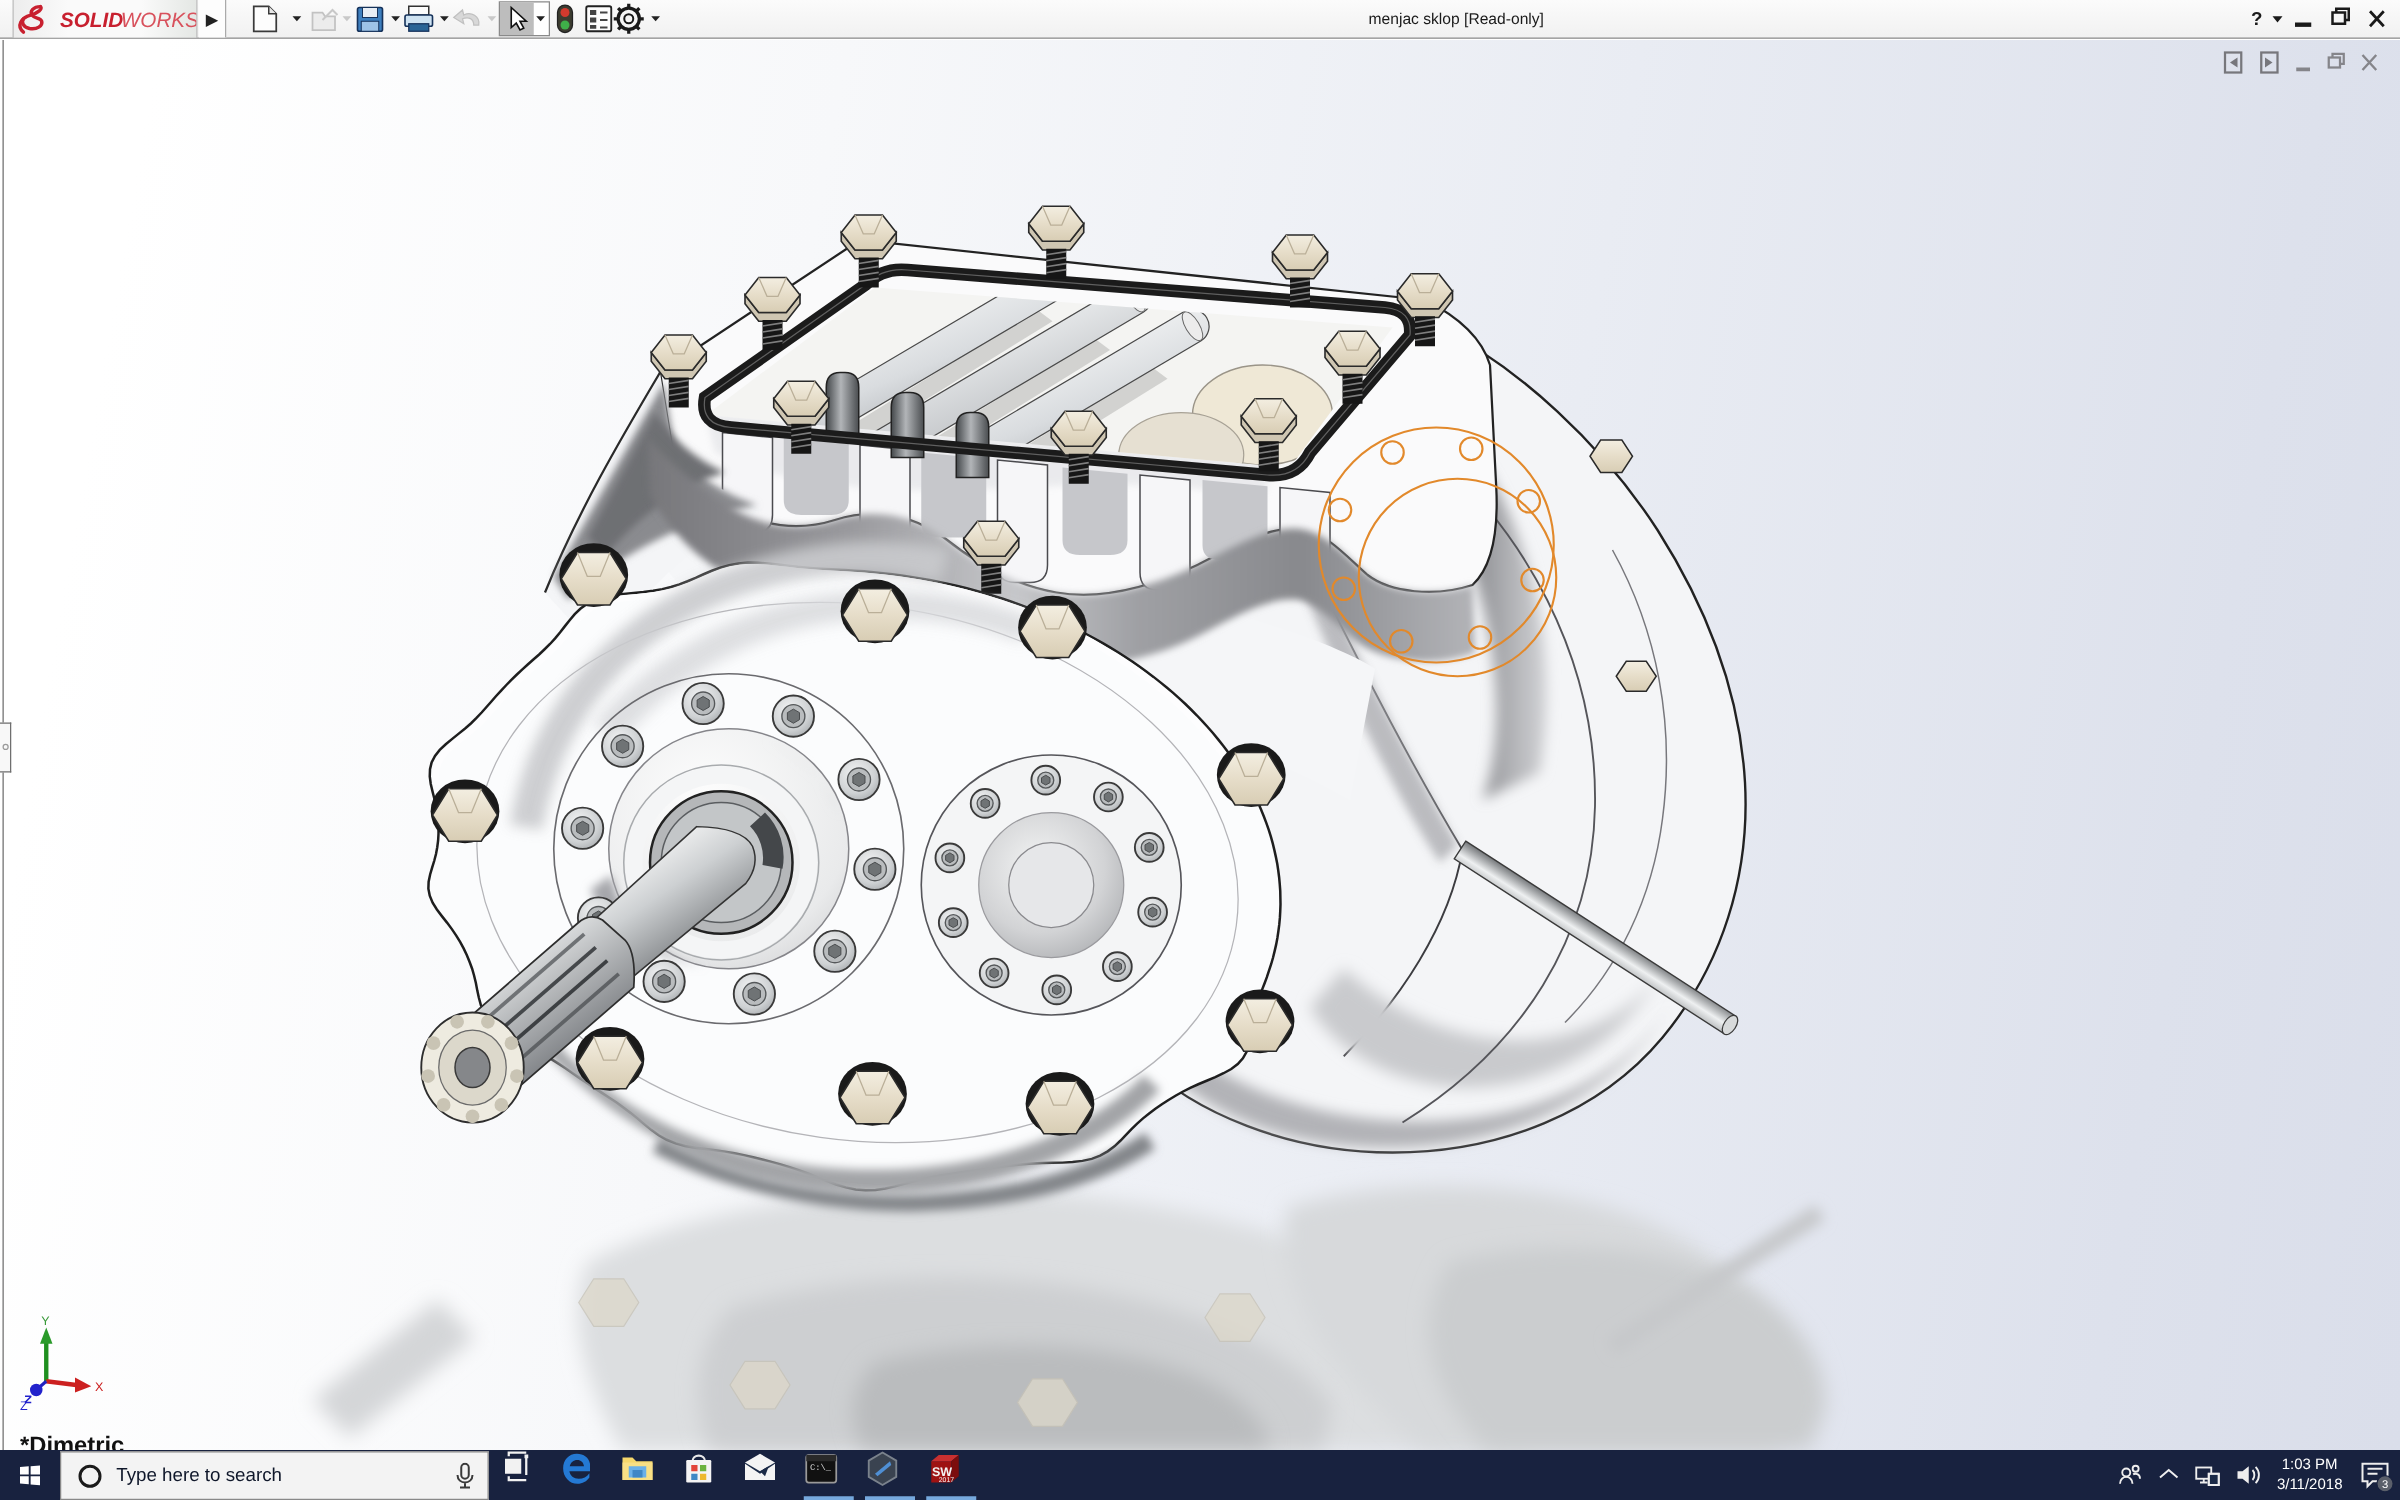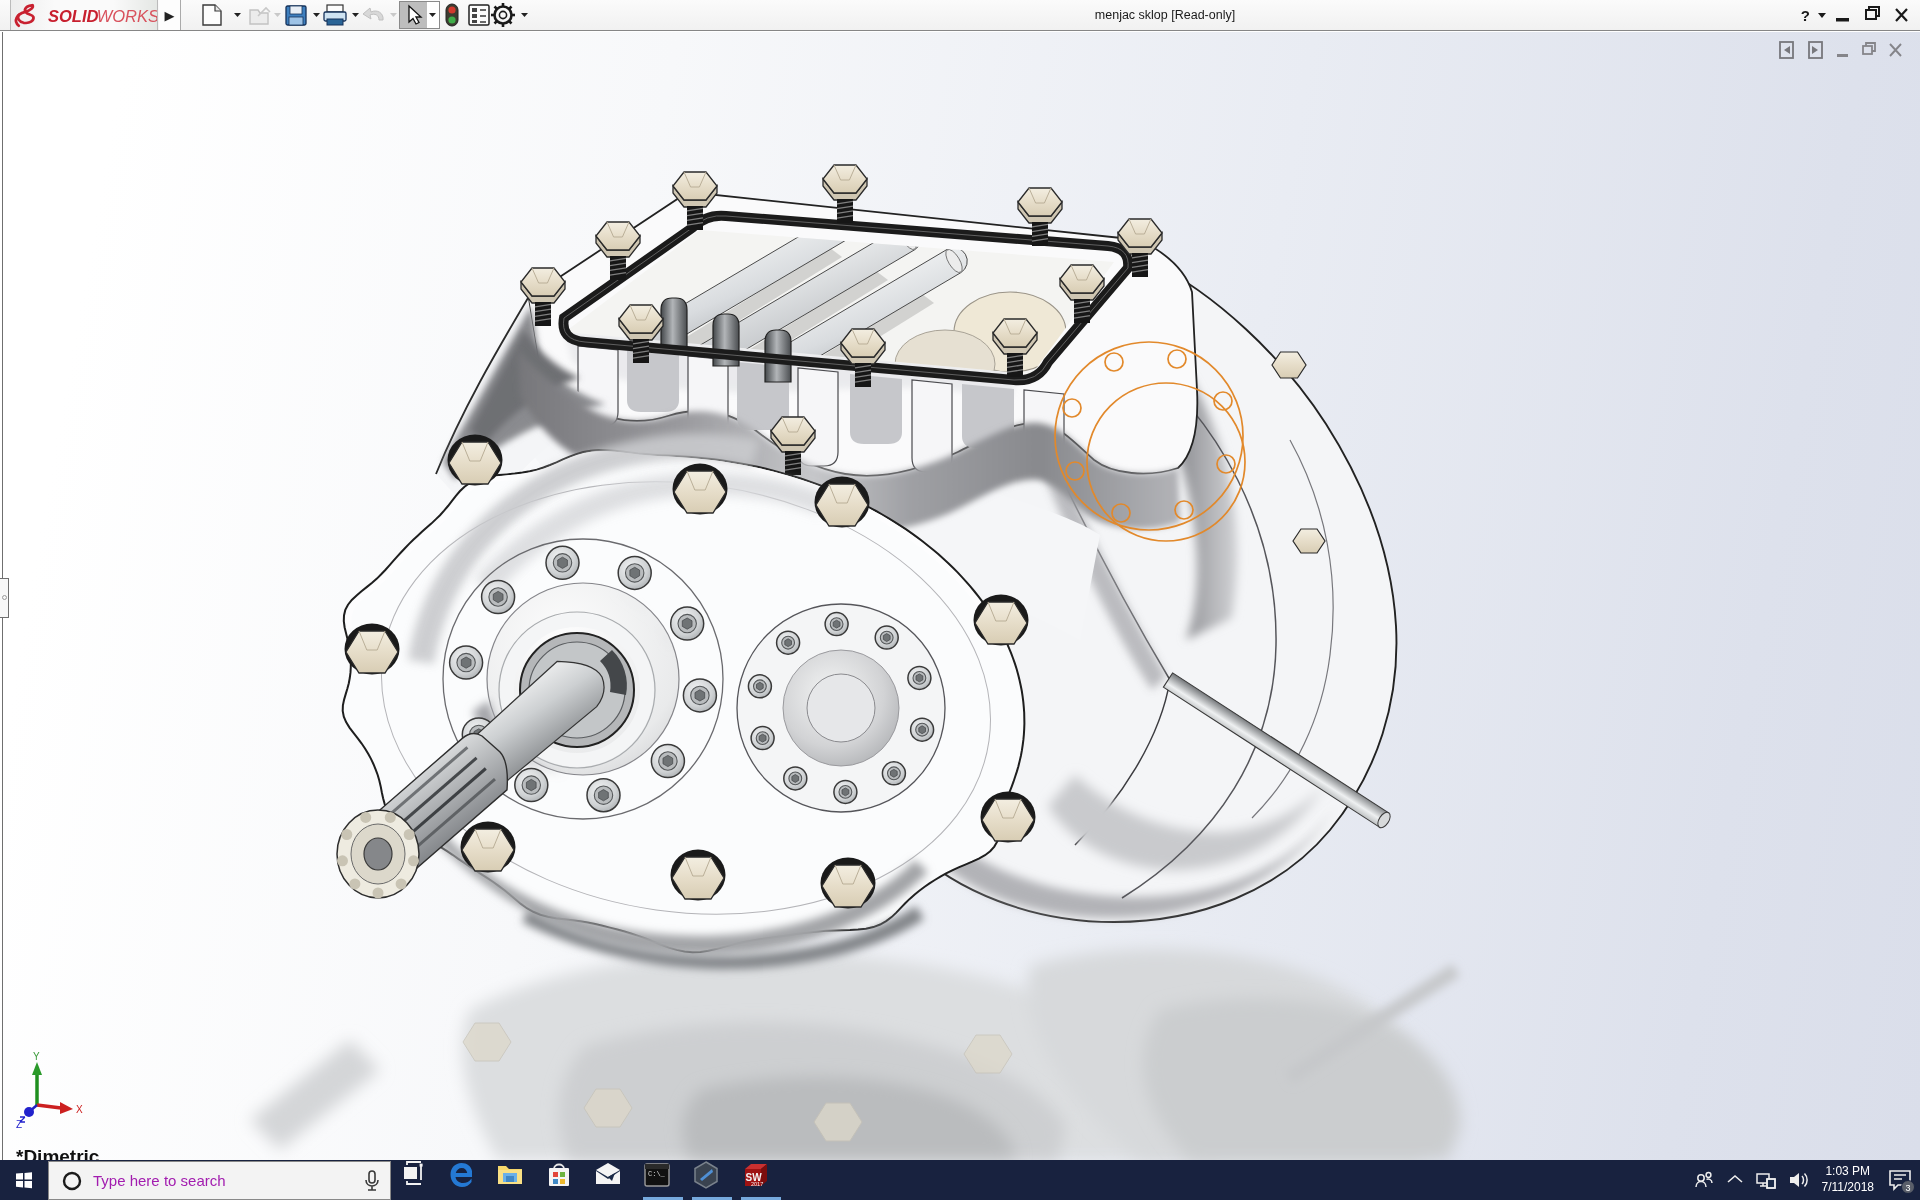--- a/index.html
+++ b/index.html
@@ -16,21 +16,21 @@
 .vtab{position:absolute;left:0;top:546px;width:9px;height:40px;background:#f8f8f8;border:1px solid #6f6f6f;border-left:none}
 .vtab .c{position:absolute;left:2px;top:16px;width:5px;height:5px;border:1px solid #9a9a9a;border-radius:50%}
 .childctl{position:absolute;right:3px;top:6px}
 .modelsvg{position:absolute;left:0;top:-32px}
 .triad{position:absolute;left:16px;top:1016px}
 .dimetric{position:absolute;left:16px;top:1114px;font-size:19px;font-weight:bold;color:#111}
 .taskbar{position:absolute;left:0;top:1160px;width:1920px;height:40px;background:#18223f}
 .startbtn{position:absolute;left:0;top:0}
 .searchbox{position:absolute;left:48px;top:1px;width:343px;height:39px;background:#f3f3f3;border:1px solid #888;display:flex;align-items:center}
 .searchbox svg{margin-left:12px}
-.searchbox span{margin-left:10px;font-size:15px;color:#a21caf;flex:1}
+.searchbox span{margin-left:10px;font-size:15px;color:#0f172a;flex:1}
 .searchbox .mic{margin-right:10px}
 .tbicons{position:absolute;left:391px;top:0;height:40px;display:flex;align-items:flex-start}
 .tbicons svg{margin:0 9.5px}
 .tbicons svg{display:block}
 .uline{position:absolute;top:37px;width:40px;height:3px;background:#76a9dd}
 .tright{position:absolute;right:4px;top:0;height:40px;display:flex;align-items:center;gap:8px}
 .clock{color:#fff;font-size:12px;text-align:center;line-height:1.3;margin:0 4px}
 </style></head>
 <body>
 <div class="viewport">
@@ -640,21 +640,21 @@
    <rect x="13" y="11" width="8" height="9" fill="#1b2a47"></rect>
           <rect x="13" y="11" width="8" height="9"></rect>
         </g>
       </svg>
   <svg width="24" height="24" viewBox="0 0 24 24">
    <path d="M4 9 L8 9 L13 5 L13 19 L8 15 L4 15 Z" fill="#eee"></path>
    <path d="M16 8 C18 10 18 14 16 16 M18.5 5.5 C22 9 22 15 18.5 18.5" fill="none" stroke="#eee" stroke-width="1.5"></path>
   </svg>
   <div class="clock">
         <div>1:03 PM</div>
-        <div>7/11/2018</div>
+        <div>3/11/2018</div>
       </div>
   <svg width="30" height="30" viewBox="0 0 30 30">
    <path d="M4 6 L24 6 L24 20 L12 20 L8 24 L8 20 L4 20 Z" fill="none" stroke="#eee" stroke-width="1.6"></path>
    <line x1="8" y1="10" x2="20" y2="10" stroke="#eee" stroke-width="1.5"></line>
    <line x1="8" y1="14" x2="16" y2="14" stroke="#eee" stroke-width="1.5"></line>
    <circle cx="22" cy="22" r="6.5" fill="#5a5f6a" stroke="#18223f" stroke-width="1"></circle>
    <text x="19.5" y="25.5" font-size="9" fill="#ffffff" font-family="Liberation Sans,sans-serif">3</text>
   </svg>
  </div>
 </div>

